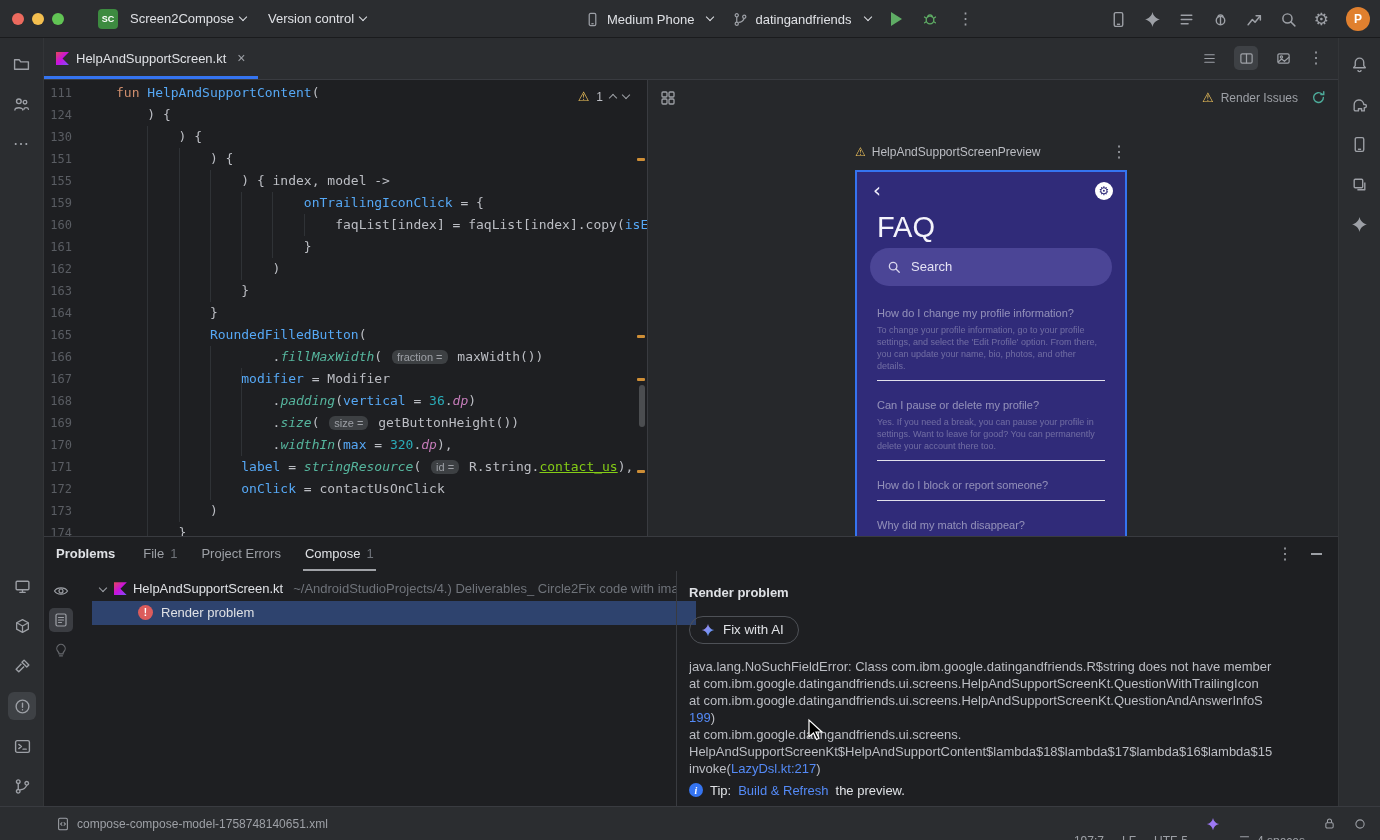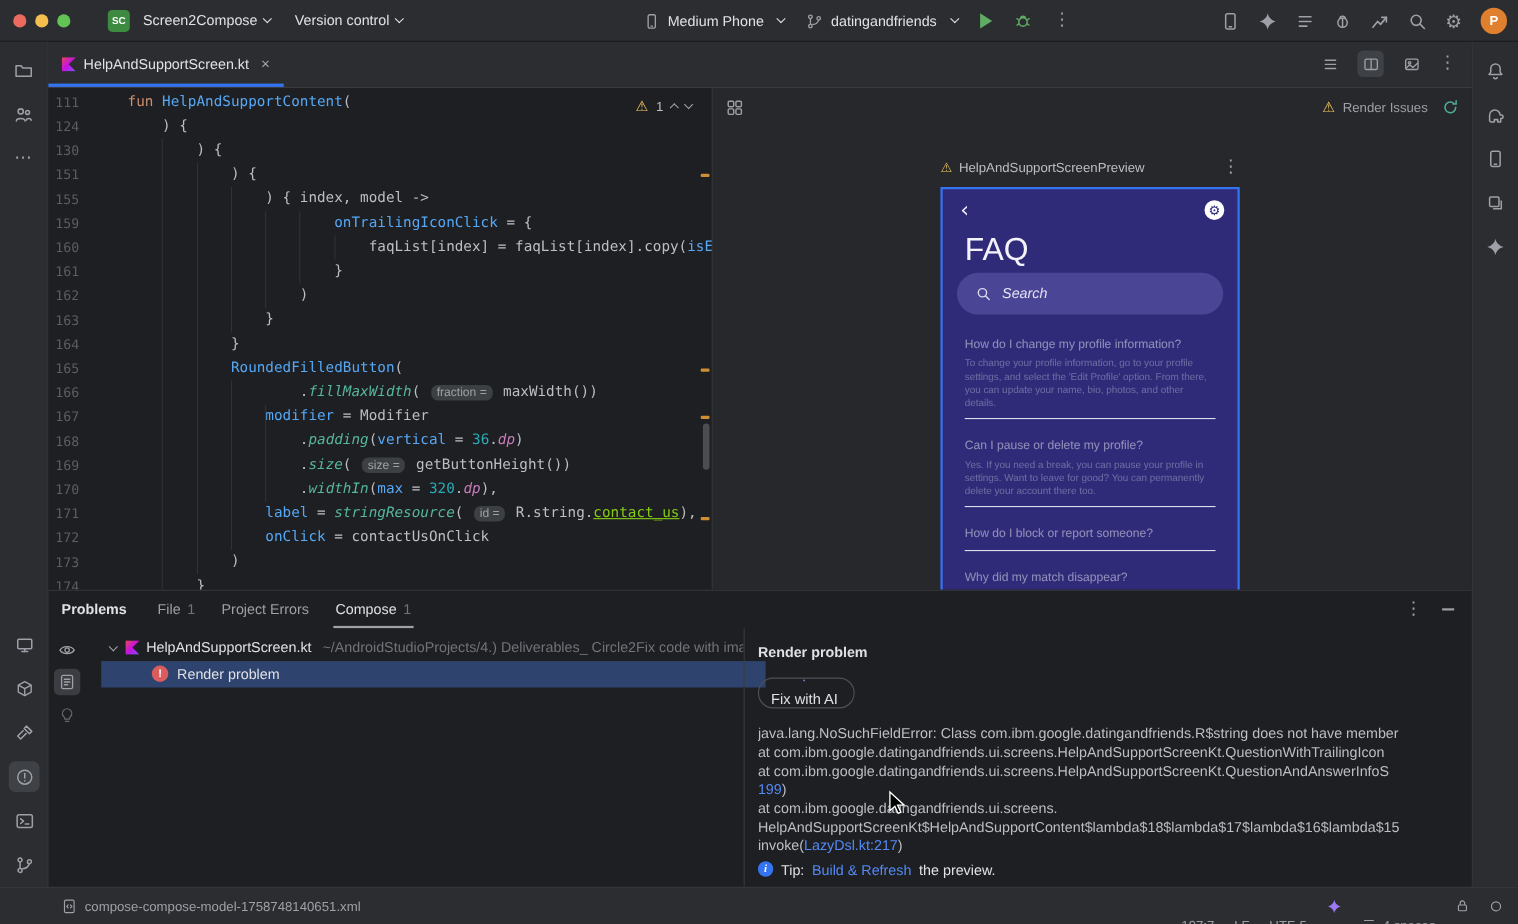--- a/index.html
+++ b/index.html
@@ -74,21 +74,21 @@
   .preview { flex:1; background:#26282B; position:relative; overflow:hidden; }
   .pheader { height:36px; display:flex; align-items:center; justify-content:space-between; padding:0 12px; }
   .pissues { display:flex; align-items:center; gap:7px; color:#9DA0A6; font-size:12px; }
   .pname-row { position:absolute; top:64px; left:207px; width:272px; display:flex; align-items:center; gap:6px; color:#BCBEC4; font-size:12px; }
   .phone { position:absolute; top:90px; left:207px; width:272px; height:520px; background:#302B79; border:2px solid #3574F0; }
   .phone-top { height:36px; position:relative; }
   .backch { position:absolute; left:16px; top:6px; font-size:20px; color:#EFEDFB; font-family:"DejaVu Sans",sans-serif; }
   .gearwrap { position:absolute; right:12px; top:10px; width:18px; height:18px; border-radius:50%; background:#fff; display:flex; align-items:center; justify-content:center; }
   .gearwrap span { font-size:12px; color:#302B79; line-height:1; }
   .ptitle { margin:4px 0 0 20px; font-size:29px; line-height:30px; color:#F4F3FB; }
-  .psearch { margin:6px 13px 0; height:38px; border-radius:19px; background:#4B4596; display:flex; align-items:center; padding-left:17px; gap:10px; color:#E4E2F4; font-size:13px;font-style:italic; }
+  .psearch { margin:6px 13px 0; height:38px; border-radius:19px; background:#4B4596; display:flex; align-items:center; padding-left:17px; gap:10px; color:#E4E2F4; font-size:13px; }
   .faq { margin:20px 20px 0; }
   .pq { font-size:11px; line-height:14px; color:rgba(255,255,255,0.47); }
   .pa { font-size:9px; line-height:12px; margin-top:4px; color:rgba(255,255,255,0.30); }
   .pdiv { height:1px; background:rgba(255,255,255,0.85); margin:8px 0 17px; }
 
   
   .bottom { height:271px; border-top:1px solid #393B40; background:#1E1F22; display:flex; flex-direction:column; }
   .btabs { height:34px; display:flex; align-items:center; padding-left:12px; flex:none; }
   .btitle { font-weight:bold; color:#DFE1E5; margin-right:16px; }
   .btab { position:relative; height:34px; line-height:34px; padding:0 12px; color:#9DA0A6; }
@@ -101,21 +101,21 @@
   .btoolcol { width:34px; display:flex; flex-direction:column; align-items:center; padding-top:8px; gap:5px; }
   .btool { width:24px; height:24px; display:flex; align-items:center; justify-content:center; border-radius:5px; }
   .btool.active { background:#3B3D42; }
   .btree { width:598px; padding-top:6px; }
   .trow1 { height:24px; display:flex; align-items:center; padding-left:22px; gap:6px; white-space:nowrap; overflow:hidden; }
   .tpath { color:#6F737A; margin-left:4px; overflow:hidden; }
   .trow2 { height:24px; margin-left:14px; width:604px; background:#2E436E; display:flex; align-items:center; padding-left:46px; gap:8px; }
   .erricon { width:15px; height:15px; border-radius:50%; background:#DB5C5C; color:#fff; font-size:10px; font-weight:bold; display:flex; align-items:center; justify-content:center; flex:none; }
   .bdetail { flex:1; border-left:1px solid #393B40; padding:14px 0 0 12px; overflow:hidden; position:relative; }
   .dtitle { font-weight:bold; color:#DFE1E5; }
-  .fixbtn { margin-top:16px; display:inline-flex; align-items:center; gap:8px; height:28px; padding:0 14px 0 11px; border:1px solid #4E5157; border-radius:14px; color:#DFE1E5; background:transparent;flex-direction:column; }
+  .fixbtn { margin-top:16px; display:inline-flex; align-items:center; gap:8px; height:28px; padding:0 14px 0 11px; border:1px solid #4E5157; border-radius:14px; color:#DFE1E5; background:transparent; }
   .stack { margin-top:14px; line-height:17px; color:#BCBEC4; white-space:nowrap; overflow:hidden; }
   .stline { height:17px; }
   .stlink { color:#548AF7; }
   .tip { margin-top:6px; display:flex; align-items:center; gap:7px; }
   .infoico { width:14px; height:14px; border-radius:50%; background:#3574F0; color:#fff; font-size:10px; font-style:italic; font-weight:bold; font-family:"Liberation Serif",serif; display:flex; align-items:center; justify-content:center; flex:none; }
   .tiplink { color:#548AF7; }
 
   
   .statusbar { height:34px; background:#2B2D30; border-top:1px solid #393B40; display:flex; align-items:center; padding:0 14px 0 56px; font-size:12px; color:#9DA0A6; }
   .sb-left { display:flex; align-items:center; gap:7px; }

